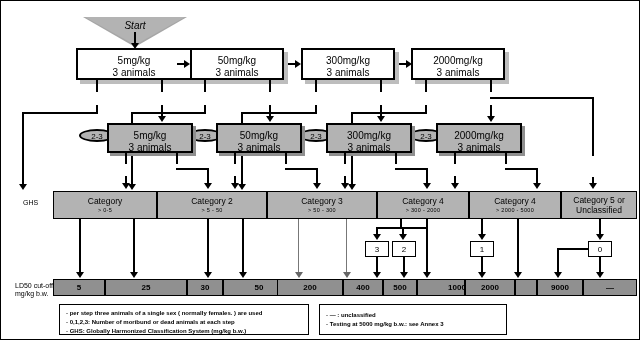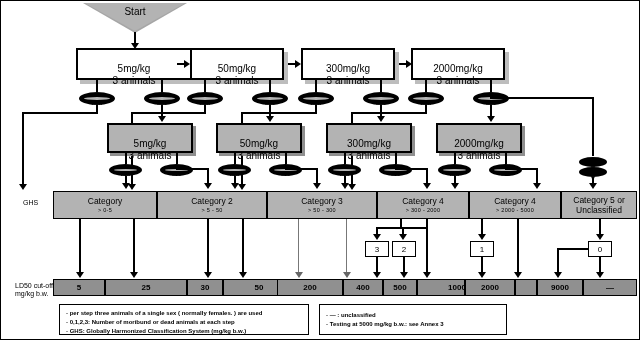--- a/index.html
+++ b/index.html
@@ -39,39 +39,40 @@
     text-align:center;font-size:10px;color:#000;font-weight:normal;
   }
 
   
   .dosebox{
     background:#ffffff;
     border:2px solid #000;
     text-align:center;
     font-size:10px;
     line-height:12px;
-    padding-top:13px;
+    padding-top:5px;
     box-shadow:4px 4px 0 0 #bdbdbd;
   }
   .dosebox.gray{
     background:#b3b3b3;
     box-shadow:3px 3px 0 0 #8f8f8f;
   }
   .dosebox .l1{display:block;}
   .dosebox .l2{display:block;}
 
   
   .ell{
     background:#b3b3b3;
-    border:5px solid #000000;
+    border:2px solid #000000;
     border-radius:50%;
     text-align:center;
     font-size:8px;
     line-height:11px;
     color:#000;
+    margin-top:37px;
   }
   .ell.small{font-size:7px;line-height:9px;}
 
   
   .vline{background:#000;width:2px;}
   .hline{background:#000;height:2px;}
   .vline.thin{width:1px;background:#555;}
 
   
   .arrow-d{
@@ -131,21 +132,21 @@
     padding:4px 4px 2px 6px;
     font-weight:bold;
   }
   .note div{white-space:nowrap;}
 </style>
 </head>
 <body>
 
 <div id="canvas">
 
-  <div class="abs start-wrap" style="left:82px;top:2px;">
+  <div class="abs start-wrap" style="left:82px;top:16px;font-style:italic;">
     <div class="start-tri"></div>
     <div class="start-tri-in"></div>
     <div class="start-label">Start</div>
   </div>
 
   <div class="abs vline" style="left:133px;top:31px;height:12px;"></div>
   <div class="abs arrow-d" style="left:130px;top:42px;"></div>
 
   <div class="abs dosebox" style="left:75px;top:47px;width:116px;height:32px;">
     <span class="l1">5mg/kg</span>

